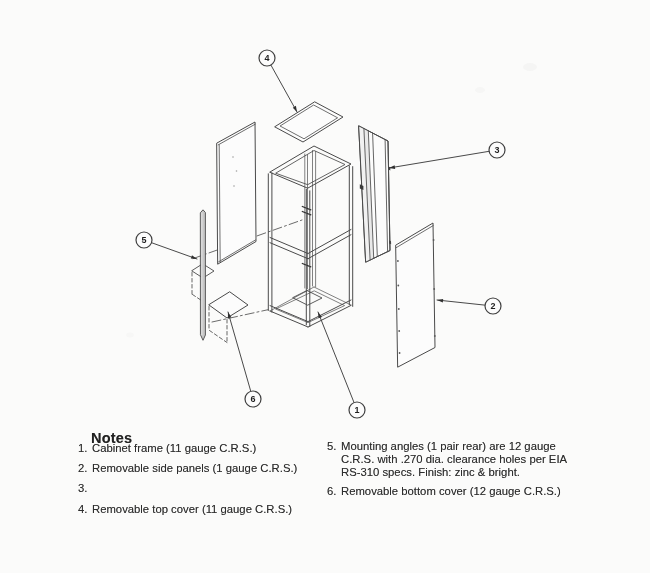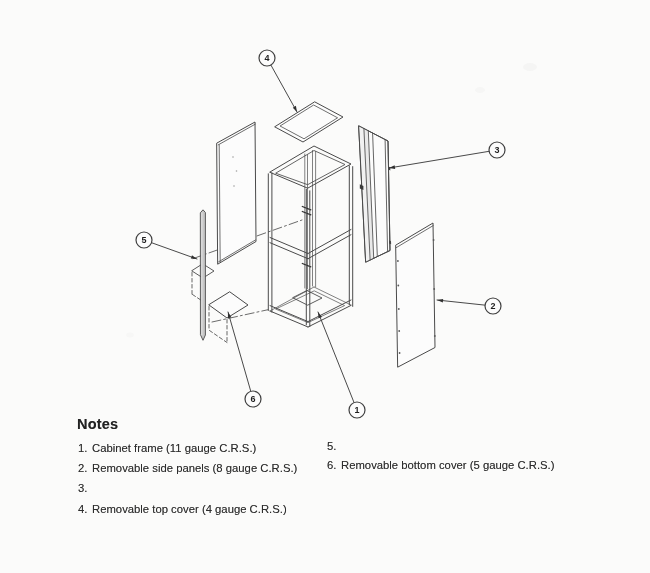--- a/index.html
+++ b/index.html
@@ -9,21 +9,21 @@
     font-family:"Liberation Sans", sans-serif;
   }
   .page{
     position:relative;width:650px;height:573px;
     background:#fbfbfa;overflow:hidden;
   }
   svg{position:absolute;left:0;top:0;}
   .notes{position:absolute;left:0;top:0;width:650px;height:573px;color:#2d2d2d;}
   .notes *{text-shadow:0 0 .5px rgba(70,70,70,.55);}
   .notes-heading{
-    position:absolute;left:77px;top:416px;margin:0;
+    position:absolute;left:77px;top:416px;margin:14px;
     font-size:14.5px;font-weight:bold;color:#222;letter-spacing:.2px;
   }
   .col-left{position:absolute;left:78px;top:442px;width:248px;}
   .col-right{position:absolute;left:327px;top:440px;width:268px;}
   .note-item{display:flex;font-size:11.3px;line-height:13.8px;margin-bottom:6.4px;}
   .note-item .num{flex:0 0 14px;}
   .col-right .note-item{line-height:13.2px;margin-bottom:5.5px;}
   .note-lines div{white-space:nowrap;}
 </style>
 </head>
@@ -196,37 +196,42 @@
 <div class="notes">
   <h3 class="notes-heading">Notes</h3>
 
   <div class="col-left">
     <div class="note-item">
       <span class="num">1.</span>
       <span>Cabinet frame (11 gauge C.R.S.)</span>
     </div>
     <div class="note-item">
       <span class="num">2.</span>
-      <span>Removable side panels (8 gauge C.R.S.)</span>
+      <span>Removable side panels (1 gauge C.R.S.)</span>
     </div>
     <div class="note-item">
       <span class="num">3.</span>
     </div>
     <div class="note-item">
       <span class="num">4.</span>
-      <span>Removable top cover (4 gauge C.R.S.)</span>
+      <span>Removable top cover (11 gauge C.R.S.)</span>
     </div>
   </div>
 
   <div class="col-right">
     <div class="note-item">
       <span class="num">5.</span>
+      <div class="note-lines">
+        <div>Mounting angles (1 pair rear) are 12 gauge</div>
+        <div>C.R.S. with .270 dia. clearance holes per EIA</div>
+        <div>RS-310 specs. Finish: zinc &amp; bright.</div>
+      </div>
     </div>
     <div class="note-item">
       <span class="num">6.</span>
       <div class="note-lines">
-        <div>Removable bottom cover (5 gauge C.R.S.)</div>
+        <div>Removable bottom cover (12 gauge C.R.S.)</div>
       </div>
     </div>
   </div>
 </div>
 
 </div>
 
 </body></html>

